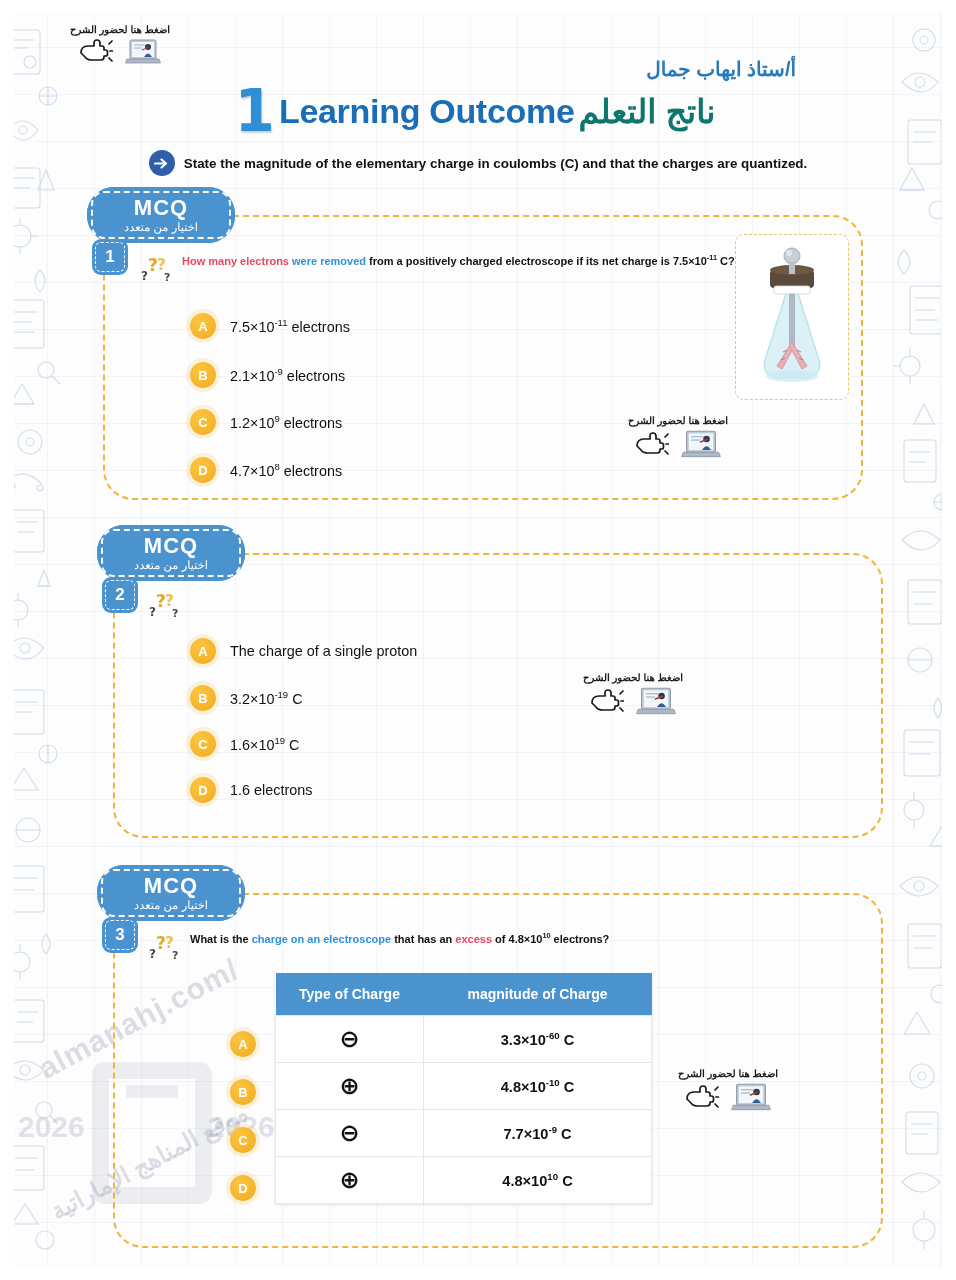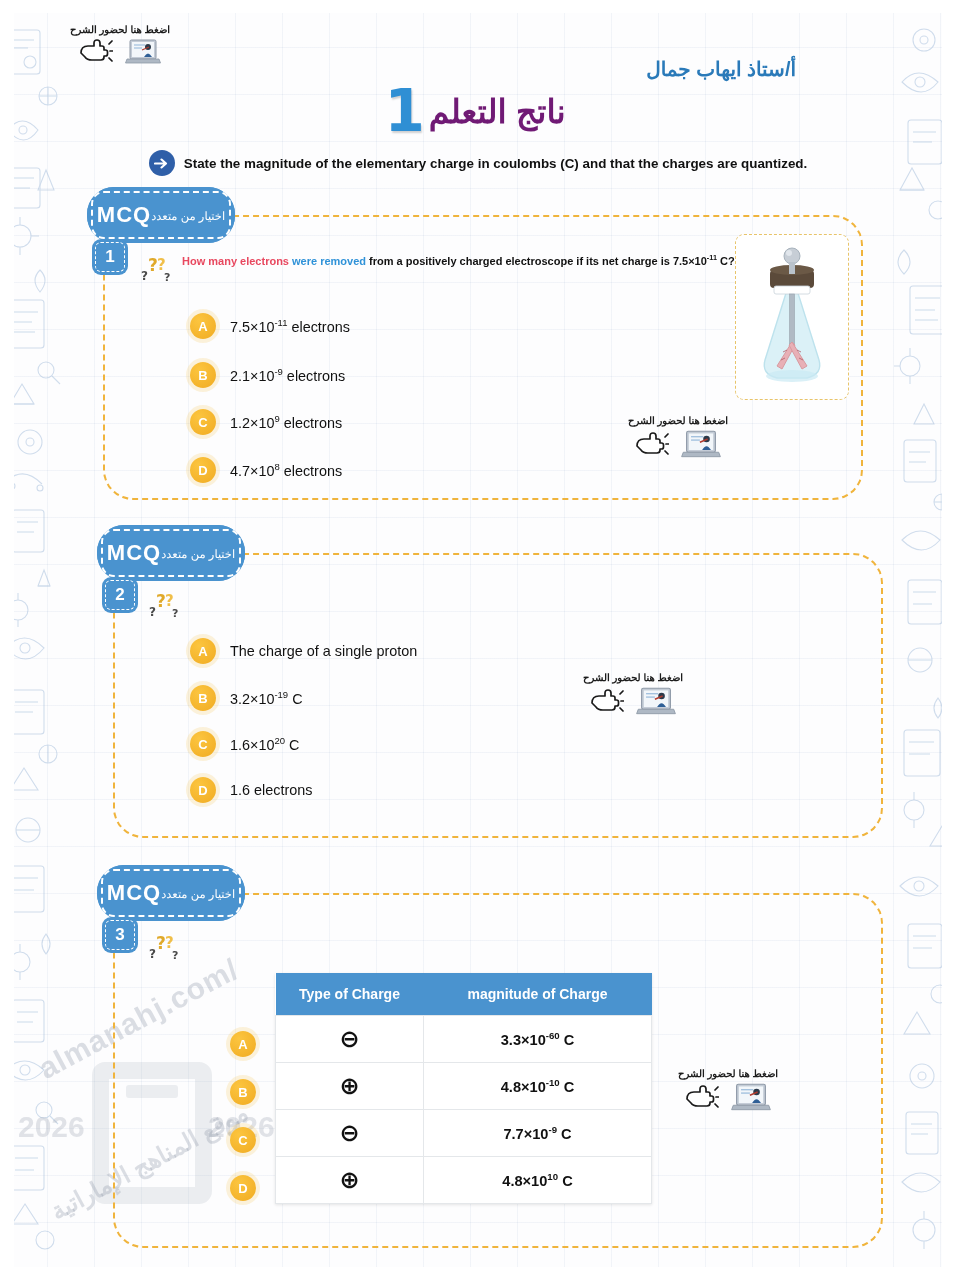--- a/index.html
+++ b/index.html
@@ -174,21 +174,21 @@
   }
   .title-en {
     font-size: 34px;
     font-weight: bold;
     color: #1a6eb5;
     letter-spacing: -.3px;
   }
   .title-ar {
     font-size: 33px;
     font-weight: bold;
-    color: #701a75;
+    color: #0f766e;
     direction: rtl;
     margin-right: 6px;
   }
 
   
   .outcome-row {
     position: absolute;
     left: 0; right: 0;
     top: 150px;
     display: flex;
@@ -221,21 +221,21 @@
 
   .mcq-badge {
     position: absolute;
     top: -30px;
     left: -18px;
     width: 148px;
     height: 56px;
     background: #4a93cf;
     border-radius: 27px;
     display: flex;
-    flex-direction: row;
+    flex-direction: column;
     align-items: center;
     justify-content: center;
     box-shadow: inset 0 0 0 2px #4a93cf;
     z-index: 5;
   }
   .mcq-badge::before {
     content: "";
     position: absolute;
     inset: 4px;
     border: 2px dashed #ffffff;
@@ -564,20 +564,21 @@
           <path d="M2 21 h32 l1.5 4 h-35z" fill="#aeb8c4" stroke="#8e99a7" stroke-width=".8"></path>
         </svg>
       </span>
     </div>
   </div>
 
   <div class="teacher-name">أ/ستاذ ايهاب جمال</div>
 
   <div class="title-row">
     <span class="title-num">1</span>
+    <span class="title-en">Learning Outcome</span>
     <span class="title-ar">ناتج التعلم</span>
   </div>
 
   <div class="outcome-row">
     <span class="arrow-badge">
       <svg width="15" height="13" viewBox="0 0 15 13" xmlns="http://www.w3.org/2000/svg">
         <path d="M1 6.5 h10 M7.5 2.5 L12 6.5 L7.5 10.5" stroke="#ffffff" stroke-width="2.1" fill="none" stroke-linecap="round" stroke-linejoin="round"></path>
       </svg>
     </span>
     <span class="outcome-text">State the magnitude of the elementary charge in coulombs (C) and that the charges are quantized.</span>
@@ -698,21 +699,21 @@
   <div class="opt" style="left:190px; top:638px;">
     <span class="opt-badge">A</span>
     <span class="opt-text">The charge of a single proton</span>
   </div>
   <div class="opt" style="left:190px; top:685px;">
     <span class="opt-badge">B</span>
     <span class="opt-text">3.2×10<sup>-19</sup> C</span>
   </div>
   <div class="opt" style="left:190px; top:731px;">
     <span class="opt-badge">C</span>
-    <span class="opt-text">1.6×10<sup>20</sup> C</span>
+    <span class="opt-text">1.6×10<sup>19</sup> C</span>
   </div>
   <div class="opt" style="left:190px; top:777px;">
     <span class="opt-badge">D</span>
     <span class="opt-text">1.6 electrons</span>
   </div>
 
   <div class="click-block inline-click" style="left:583px; top:672px;">
     <div class="click-label">اضغط هنا لحضور الشرح</div>
     <div class="click-icons">
       <span>
@@ -752,20 +753,21 @@
 
   <div class="q-head" style="left:148px; top:930px; width:720px;">
     <span class="qmark-icon">
       <svg width="34" height="30" viewBox="0 0 34 30" xmlns="http://www.w3.org/2000/svg">
         <text x="8" y="16" font-family="DejaVu Sans, sans-serif" font-size="17" font-weight="bold" fill="#e0a92a">?</text>
         <text x="17" y="15" font-family="DejaVu Sans, sans-serif" font-size="15" font-weight="bold" fill="#f0bf4a">?</text>
         <text x="1" y="25" font-family="DejaVu Sans, sans-serif" font-size="12" font-weight="bold" fill="#4a4a4a">?</text>
         <text x="24" y="26" font-family="DejaVu Sans, sans-serif" font-size="11" font-weight="bold" fill="#4a4a4a">?</text>
       </svg>
     </span>
+    <span class="q-text">What is the <span class="hl-blue">charge on an electroscope</span> that has an <span class="hl-red">excess</span> of 4.8×10<sup>10</sup> electrons?</span>
   </div>
 
   <div class="q3-badges">
     <span class="opt-badge">A</span>
     <span class="opt-badge">B</span>
     <span class="opt-badge">C</span>
     <span class="opt-badge">D</span>
   </div>
 
   <table class="charge-table" style="left:275px; top:973px;">

